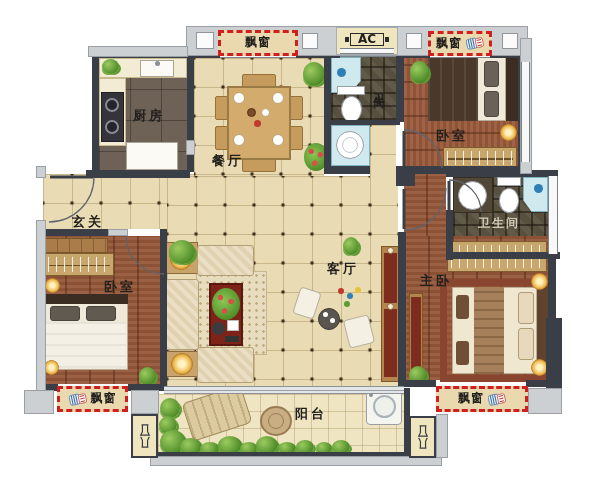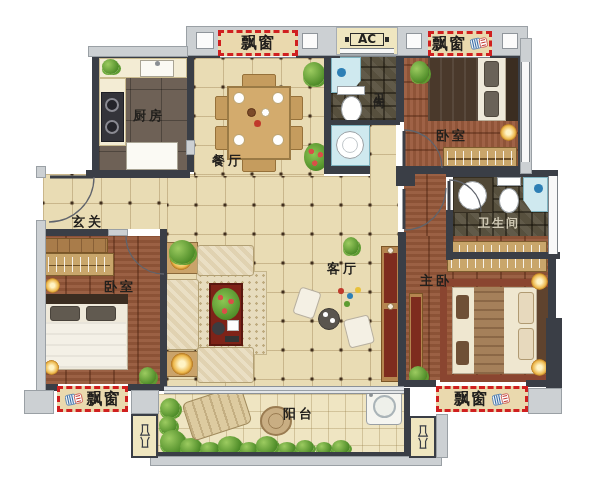--- a/index.html
+++ b/index.html
@@ -55,21 +55,21 @@
     radial-gradient(circle at 30% 30%,#d85048 0 2.5px,transparent 3px),
     radial-gradient(circle at 68% 42%,#d85048 0 2.5px,transparent 3px),
     radial-gradient(circle at 45% 72%,#d85048 0 2.5px,transparent 3px),
     radial-gradient(circle at 40% 40%,#8cc653,#4e8c28 75%);}
   .bay{background:#ead9ae;border:3px dashed #d01f1f;display:flex;align-items:center;justify-content:center;gap:4px;}
   .shaft{background:#efe6c0;border:2px solid #3a3e46;display:flex;align-items:center;justify-content:center;}
   .chair{background:#c59c5e;border:1px solid #96713a;border-radius:2px;}
   
   .lbl{position:absolute;font-weight:bold;font-size:13px;line-height:1.1;color:#22201d;
        letter-spacing:3px;text-align:center;white-space:nowrap;}
-  .lbl-sm{font-size:16px;letter-spacing:1px;}
+  .lbl-sm{font-size:12px;letter-spacing:1px;}
   .lbl-v{writing-mode:vertical-rl;letter-spacing:2px;font-size:11px;}
   .lbl-ac{font-size:12px;letter-spacing:0;}
   .badge{background:#efe6c0;border:1.5px solid #2b2b2b;display:flex;align-items:center;justify-content:center;}
 </style>
 </head>
 <body>
 
 <div class="plan">
 
   <div class="abs tile" style="left:194px;top:58px;width:130px;height:118px;"></div>
@@ -323,21 +323,21 @@
 
   <div class="lbl" style="left:133px;top:109px;">厨房</div>
   <div class="lbl" style="left:212px;top:154px;">餐厅</div>
   <div class="lbl" style="left:72px;top:215px;">玄关</div>
   <div class="lbl" style="left:327px;top:262px;">客厅</div>
   <div class="lbl" style="left:436px;top:129px;">卧室</div>
   <div class="lbl" style="left:104px;top:280px;">卧室</div>
   <div class="lbl" style="left:420px;top:274px;">主卧</div>
   <div class="lbl lbl-v" style="left:372px;top:60px;height:54px;">卫生间</div>
   <div class="lbl" style="left:478px;top:217px;font-size:12px;letter-spacing:2px;color:#cfc8b4;">卫生间</div>
-  <div class="lbl" style="left:276px;top:407px;padding-left:7px;">阳台</div>
+  <div class="lbl" style="left:288px;top:407px;padding-left:7px;">阳台</div>
 
   <svg class="abs" width="600" height="488" viewBox="0 0 600 488" style="left:0;top:0;pointer-events:none;">
     <path d="M94 177 A45 45 0 0 1 49 222" fill="none" stroke="#60646c" stroke-width="1.3"></path>
     <path d="M50 177 L93 177" stroke="#3a3e46" stroke-width="3"></path>
     <path d="M126 236 A38 38 0 0 0 164 274" fill="none" stroke="#60646c" stroke-width="1.3"></path>
     <path d="M164 237 L164 273" stroke="#3a3e46" stroke-width="3"></path>
     <path d="M404 130 A38 38 0 0 1 442 168" fill="none" stroke="#60646c" stroke-width="1.3"></path>
     <path d="M404 131 L404 167" stroke="#3a3e46" stroke-width="3"></path>
     <path d="M404 230 A42 42 0 0 0 446 188" fill="none" stroke="#60646c" stroke-width="1.3"></path>
     <path d="M404 189 L404 229" stroke="#3a3e46" stroke-width="3"></path>

